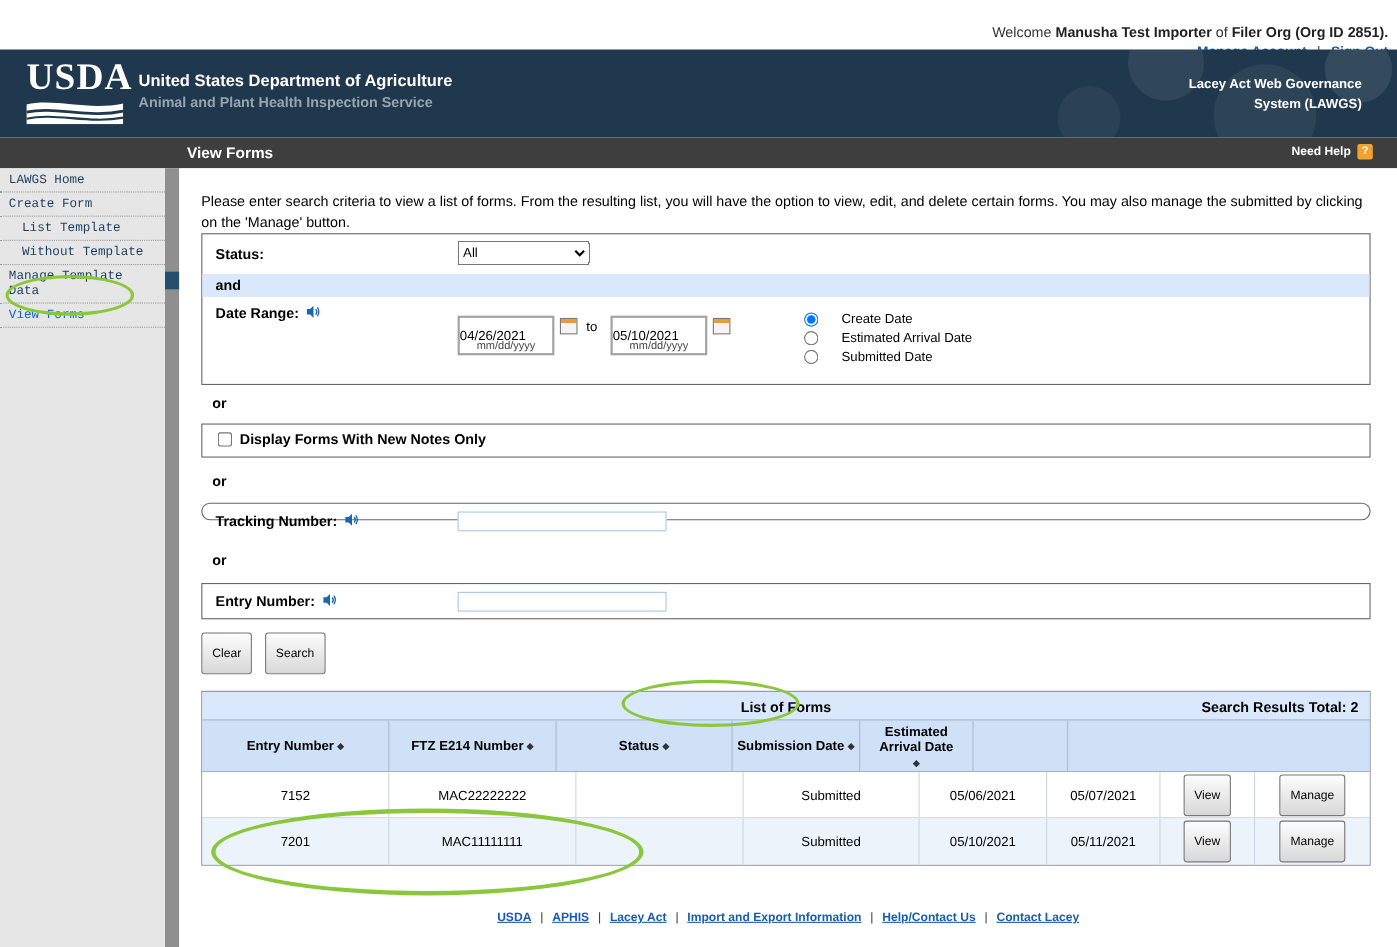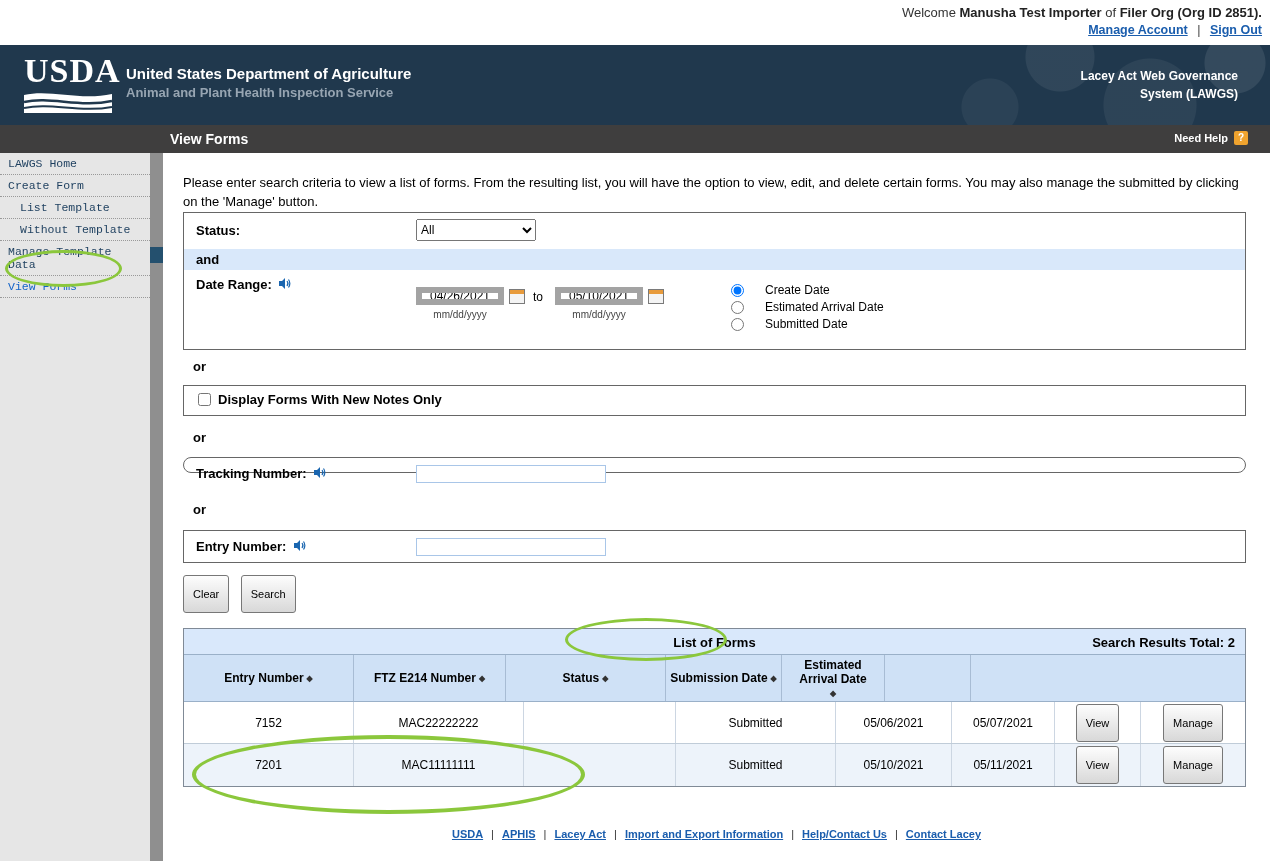--- a/index.html
+++ b/index.html
@@ -1,20 +1,20 @@
 <!DOCTYPE html>
 <html><head>
 <meta charset="utf-8">
 <style>
   * { margin:0; padding:0; box-sizing:border-box; }
   html,body { width:1270px; height:861px; }
   body { position:relative; font-family:"Liberation Sans", sans-serif; background:#fff; overflow:hidden; color:#000; }
 
   
-  .welcome-bar { position:absolute; top:0; left:0; right:0; height:62px; background:#fff; text-align:right; padding:5px 8px 0 0; font-size:13px; color:#333; }
+  .welcome-bar { position:absolute; top:0; left:0; right:0; height:62px; background:#fff; text-align:right; padding:22px 8px 0 0; font-size:13px; color:#333; }
   .welcome-line1 b { color:#222; }
   .welcome-line2 { margin-top:3px; font-size:12.5px;text-align:right; }
   .wlink { color:#1a5dad; font-weight:bold; text-decoration:underline; }
   .wsep { margin:0 6px; color:#444; }
 
   
   .usda-header { position:absolute; top:45px; left:0; right:0; height:80px; background-color:#20384d;
     background-image:
       radial-gradient(circle at 1060px 12px, rgba(255,255,255,.07) 0 34px, transparent 35px),
       radial-gradient(circle at 1150px 60px, rgba(255,255,255,.06) 0 46px, transparent 47px),
@@ -50,21 +50,21 @@
   .lbl { font-weight:bold; font-size:13px; }
   .or-lbl { position:absolute; left:30px; font-weight:bold; font-size:13px; }
 
   .box1 { top:59px; height:138px; }
   .status-lbl { position:absolute; left:12px; top:10px; }
   .status-select { position:absolute; left:232px; top:6px; width:120px; height:22px; font-size:12px; font-family:"Liberation Sans", sans-serif; }
   .and-band { position:absolute; left:0; right:0; top:36px; height:21px; background:#d9e8fa; }
   .and-band .lbl { position:absolute; left:12px; top:3px; }
   .dr-lbl { position:absolute; left:12px; top:64px; }
   .spk { vertical-align:top; margin-left:3px; cursor:pointer; }
-  .date-input { position:absolute; top:74px; width:88px; height:18px; border:6px solid #a3a3a3; font-size:12px; text-align:center; font-family:"Liberation Sans", sans-serif; }
+  .date-input { position:absolute; top:74px; width:88px; height:36px; border:2px solid #a3a3a3; font-size:12px; text-align:left; font-family:"Liberation Sans", sans-serif; }
   .di1 { left:232px; } .di2 { left:371px; }
   .cal-icon { position:absolute; top:76px; width:16px; height:15px; border:1px solid #7a7a7a; background:linear-gradient(#e89b3c 0 4px, #f4f4f4 4px); cursor:pointer; display:inline-block; }
   .ci1 { left:325px; } .ci2 { left:464px; }
   .to-lbl { position:absolute; left:349px; top:77px; font-size:12px; }
   .hint { position:absolute; top:96px; width:88px; text-align:center; font-size:10px; color:#444; }
   .h1 { left:232px; } .h2 { left:371px; }
   .radios { position:absolute; left:547px; top:70px; font-size:12px; }
   .radio-row { display:flex; align-items:center; gap:21px; margin-bottom:3px; cursor:pointer; }
   .radio-row input { width:13px; height:13px; }
 

